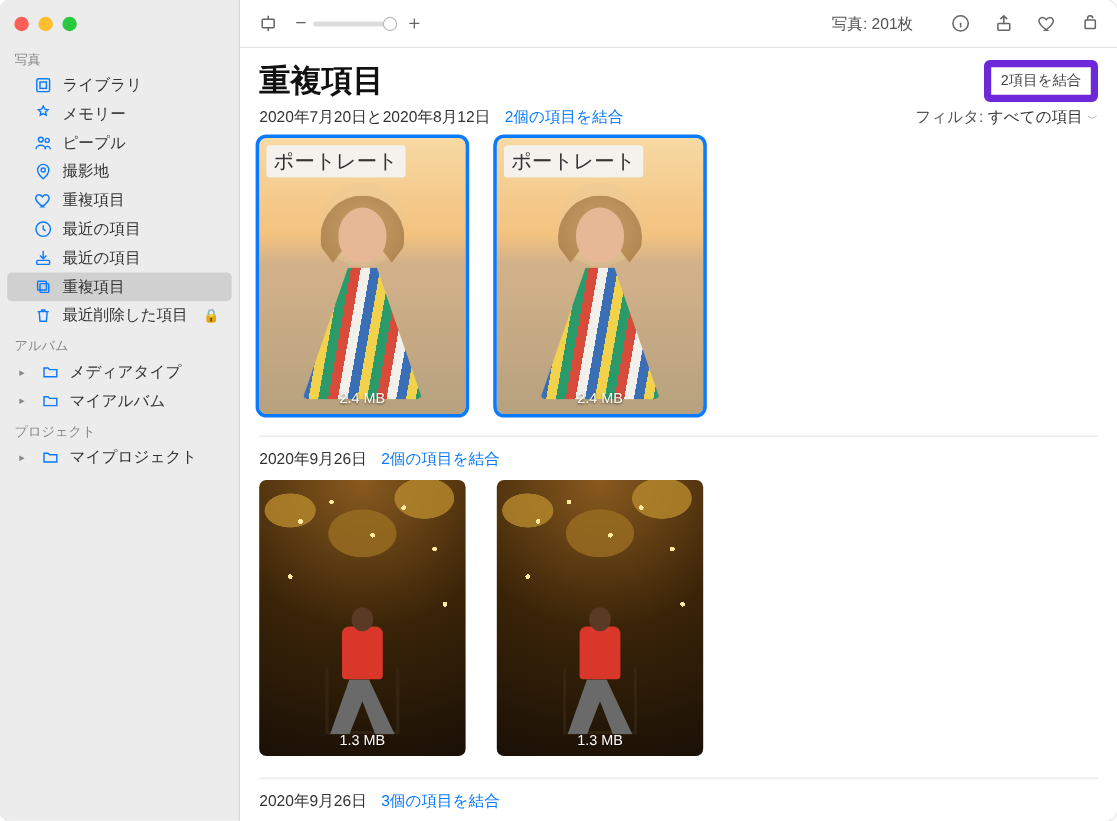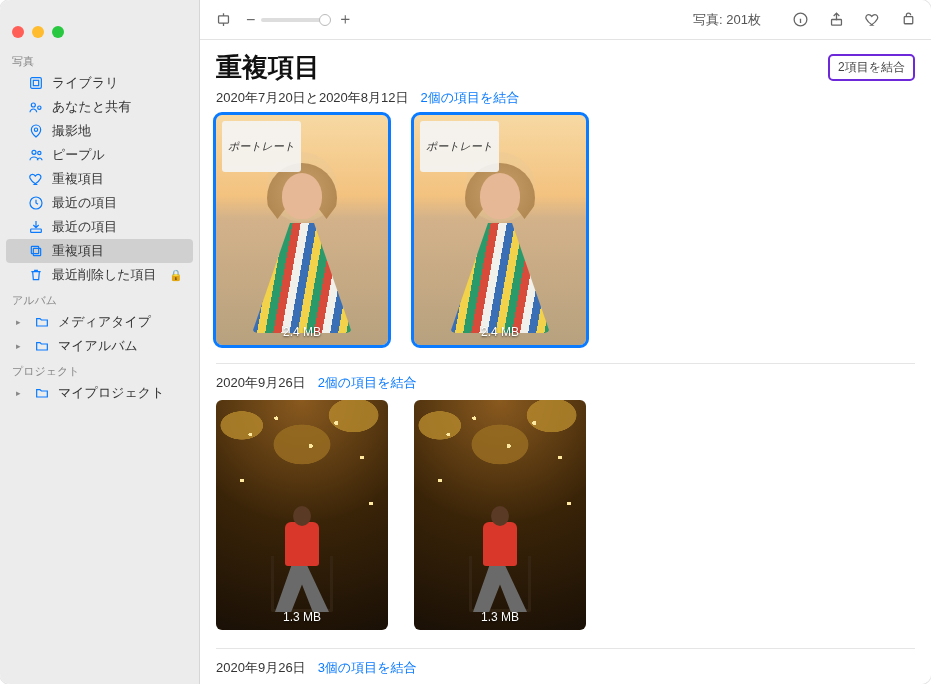--- a/index.html
+++ b/index.html
@@ -10,21 +10,21 @@
   overflow: hidden;
   border-radius: 10px;
   box-shadow: 0 0 0 1px rgba(0,0,0,.1);
   position: relative;
 }
 .window { display: flex; height: 100%; }
 .sidebar {
   width: 200px;
   background: #ececec;
   border-right: 1px solid #d6d6d6;
-  padding-top: 20px;
+  padding-top: 8px;
   font-size: 13px;
   color: #333;
   overflow-y: auto;
 }
 .traffic { display: flex; gap: 8px; padding: 6px 12px 10px; }
 .tdot { width: 12px; height: 12px; border-radius: 50%; }
 .tdot.r { background:#ff5f57; } .tdot.y { background:#febc2e; } .tdot.g { background:#28c840; }
 .sb-group-label { font-size: 11px; color: #888; padding: 6px 12px 2px; }
 .sb-item {
   display: flex; align-items: center;
@@ -58,38 +58,38 @@
 .tool-spacer { flex:1; }
 .photo-count { font-size:13px; color:#555; margin-right:16px; }
 .search {
   display:flex; align-items:center; gap:6px;
   background:#f0f0f0; border-radius:5px;
   padding:3px 8px; width:150px; color:#999; font-size:13px;
 }
 .content { flex:1; overflow:auto; padding: 10px 16px 20px; }
 .title-row { display:flex; align-items:center; justify-content:space-between; margin-bottom:4px; }
 .page-title { font-size: 26px; font-weight: 700; color:#111; }
-.merge-all-btn { font-size:12px; color:#444; border:2px solid #6d28d9; background:#fff; border-radius:5px; padding:3px 8px; }
+.merge-all-btn { font-size:12px; color:#444; border:6px solid #6d28d9; background:#fff; border-radius:5px; padding:3px 8px; }
 .subhead-row { display:flex; align-items:center; justify-content:space-between; font-size:13px; margin:4px 0 8px; }
 .subhead-left { display:flex; gap:12px; align-items:baseline;justify-content:center; }
 .date-range { color:#333; font-weight:500; }
 .merge-link { color:#0a7aff; cursor:pointer; }
 .filter { color:#555; font-size:13px; }
 .filter-val { color:#333; }
 .thumbs { display:flex; gap:26px; margin-bottom:18px; }
 .thumb {
   width:172px; height:230px; border-radius:6px;
   position:relative; overflow:hidden;
   background:#888;
 }
 .thumb.selected { outline:3px solid #0a7aff; outline-offset:0; }
 .badge {
   position:absolute; top:6px; left:6px;
-  background:#f4f4f4e8; color:#333; font-size:11px;
-  padding:18px 6px; border-radius:3px;font-style:italic;
+  background:#f4f4f4e8; color:#333; font-size:17px;
+  padding:2px 6px; border-radius:3px;
 }
 .size {
   position:absolute; bottom:6px; left:50%; transform:translateX(-50%);
   color:#fff; font-size:12px; text-shadow:0 1px 2px rgba(0,0,0,.6);
 }
 
 .scene1 {
   background: linear-gradient(#f7d9a3 0%, #f3c27f 35%, #d3b28a 45%, #b7a17e 100%);
 }
 .scene1::before {
@@ -182,45 +182,43 @@
             <svg viewBox="0 0 24 24" fill="none" stroke="currentColor" stroke-width="1.8">
               <rect x="4" y="4" width="16" height="16" rx="2"></rect>
               <rect x="8" y="8" width="8" height="8"></rect>
             </svg>
           </span>
           <span class="sb-label">ライブラリ</span>
         </div>
         <div class="sb-item">
           <span class="sb-icon">
             <svg viewBox="0 0 24 24" fill="none" stroke="currentColor" stroke-width="1.8">
-              <circle cx="8" cy="9" r="3"></circle>
-              <circle cx="17" cy="13" r="2.5"></circle>
-              <path d="M3 20c0-3 3-5 5-5s5 2 5 5"></path>
-            </svg>
-          </span>
-          <span class="sb-label">あなたと共有</span>
-        </div>
-        <div class="sb-item">
-          <span class="sb-icon">
-            <svg viewBox="0 0 24 24" fill="none" stroke="currentColor" stroke-width="1.8">
-              <path d="M12 21s-7-6-7-11a7 7 0 1114 0c0 5-7 11-7 11z"></path>
-              <circle cx="12" cy="10" r="2.5"></circle>
-            </svg>
-          </span>
-          <span class="sb-label">撮影地</span>
+              <path d="M12 2l2 4 4 .6-3 3 .7 4-3.7-2-3.7 2 .7-4-3-3 4-.6z"></path>
+            </svg>
+          </span>
+          <span class="sb-label">メモリー</span>
         </div>
         <div class="sb-item">
           <span class="sb-icon">
             <svg viewBox="0 0 24 24" fill="none" stroke="currentColor" stroke-width="1.8">
               <circle cx="9" cy="8" r="3"></circle>
               <circle cx="17" cy="9" r="2.5"></circle>
               <path d="M3 20c0-3 3-5 6-5s6 2 6 5M14 20c0-2 2-3.5 3.5-3.5S21 18 21 20"></path>
             </svg>
           </span>
           <span class="sb-label">ピープル</span>
+        </div>
+        <div class="sb-item">
+          <span class="sb-icon">
+            <svg viewBox="0 0 24 24" fill="none" stroke="currentColor" stroke-width="1.8">
+              <path d="M12 21s-7-6-7-11a7 7 0 1114 0c0 5-7 11-7 11z"></path>
+              <circle cx="12" cy="10" r="2.5"></circle>
+            </svg>
+          </span>
+          <span class="sb-label">撮影地</span>
         </div>
         <div class="sb-item">
           <span class="sb-icon">
             <svg viewBox="0 0 24 24" fill="none" stroke="currentColor" stroke-width="1.8">
               <path d="M12 20s-7-4.5-9-9c-1.2-2.7.6-6 3.6-6 2 0 3.4 1.2 4.4 2.6C12 6.2 13.4 5 15.4 5c3 0 4.8 3.3 3.6 6-2 4.5-9 9-9 9z"></path>
             </svg>
           </span>
           <span class="sb-label">重複項目</span>
         </div>
         <div class="sb-item">
@@ -337,20 +335,21 @@
       <div class="title-row">
         <h1 class="page-title">重複項目</h1>
         <button class="merge-all-btn">2項目を結合</button>
       </div>
       <div id="groups-mount">
           <div class="subhead-row">
             <div class="subhead-left">
               <span class="date-range">2020年7月20日と2020年8月12日</span>
               <span class="merge-link">2個の項目を結合</span>
             </div>
+            <span class="filter"><span>フィルタ: </span><span class="filter-val">すべての項目</span> <span style="font-size:9px;color:#888">﹀</span></span>
           </div>
           <div class="thumbs">
             <div class="thumb scene1 selected">
               <div class="person">
                 <div class="hair"></div>
                 <div class="head"></div>
                 <div class="dress"></div>
               </div>
               <div class="badge">ポートレート</div>
               <div class="size">2.4 MB</div>

